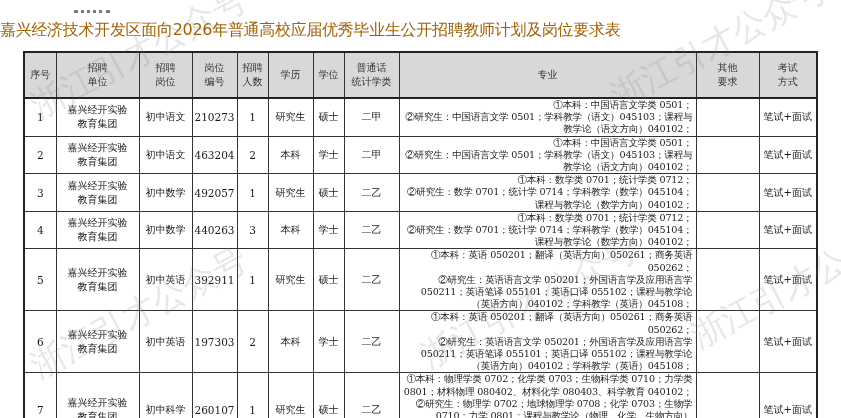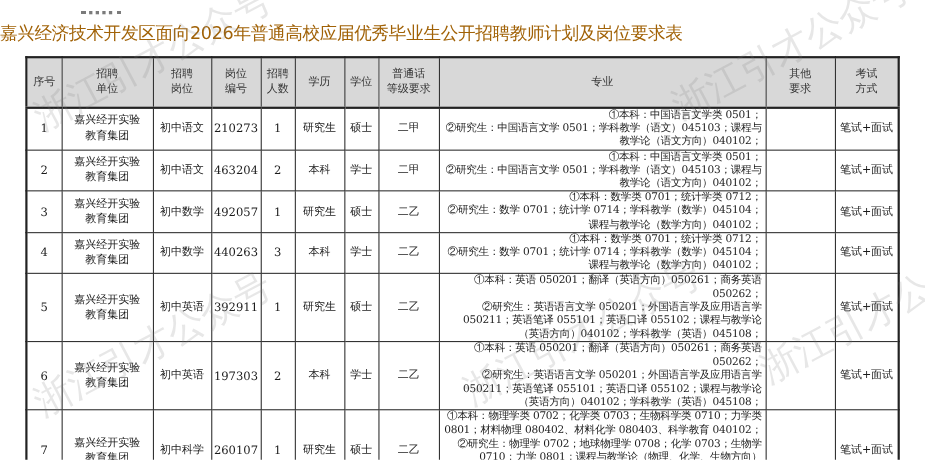--- a/index.html
+++ b/index.html
@@ -71,21 +71,21 @@
 单位</th>
       <th class="cell-multiline">招聘
 岗位</th>
       <th class="cell-multiline">岗位
 编号</th>
       <th class="cell-multiline">招聘
 人数</th>
       <th class="cell-multiline">学历</th>
       <th class="cell-multiline">学位</th>
       <th class="cell-multiline">普通话
-等级要求</th>
+统计学类</th>
       <th class="cell-multiline">专业</th>
       <th class="cell-multiline">其他
 要求</th>
       <th class="cell-multiline">考试
 方式</th>
     </tr>
   </thead>
   <tbody>
     <tr class="r2">
       <td>1</td>

